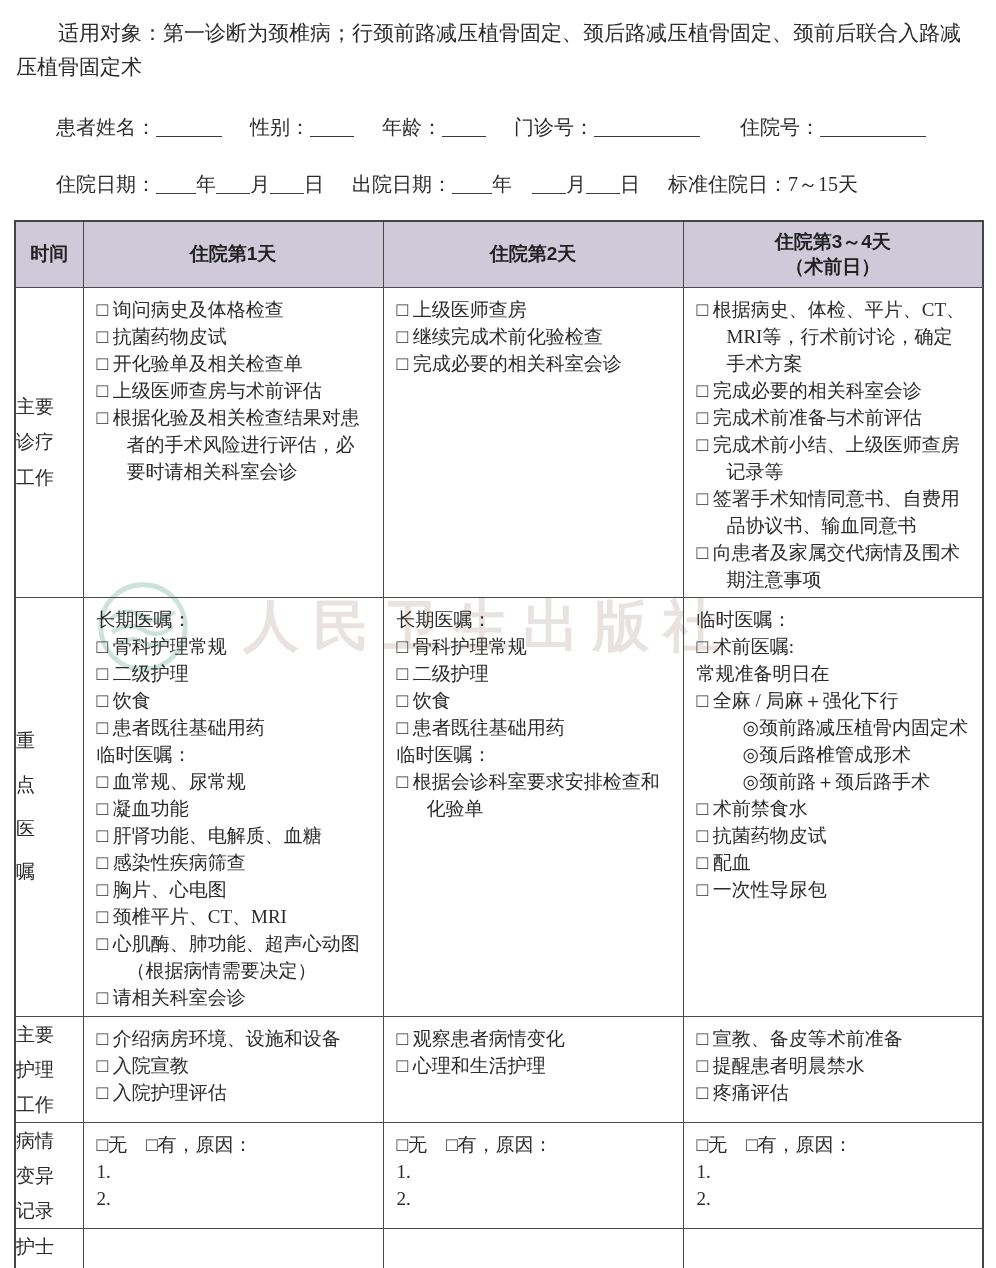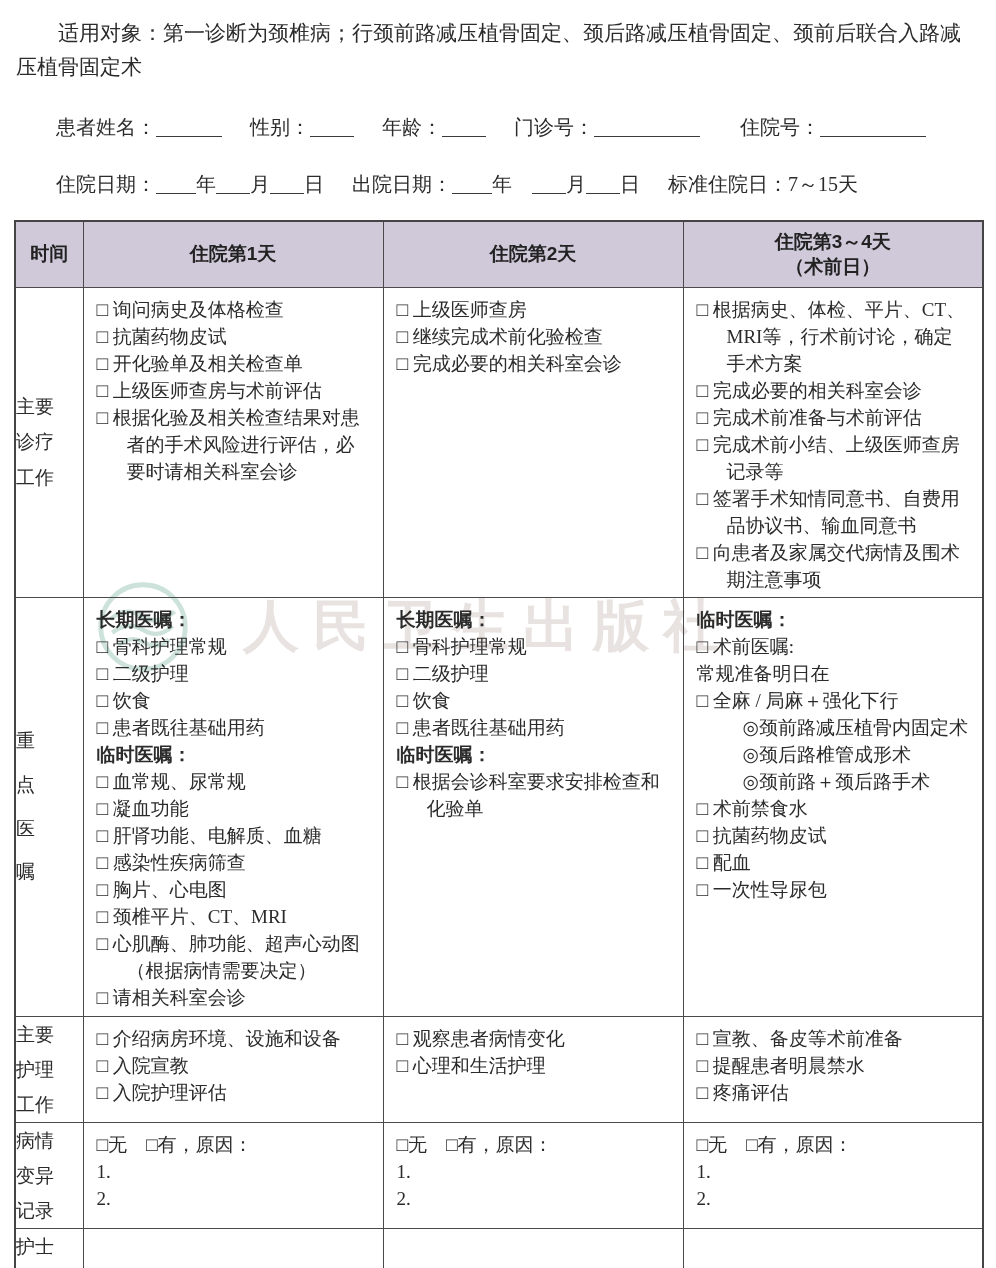--- a/index.html
+++ b/index.html
@@ -68,21 +68,21 @@
   }
   td.rowlabel.vert { line-height: 2.3; }
   tr.r1 td { height: 285px; }
   tr.r2 td { height: 419px; }
   tr.r3 td { height: 97px; }
   tr.r4 td { height: 91px; }
   tr.r5 td { height: 67px; }
 
   .it { margin: 0; }
   .it-check { padding-left: 30px; text-indent: -30px; }
-  .it-head { font-family: "Liberation Sans", "DejaVu Sans", sans-serif; font-weight: bold; }
+  .it-head { font-family: "Liberation Sans", "DejaVu Sans", sans-serif; font-weight: normal; }
   .it-sub { padding-left: 46px; }
   .it-plain { }
 </style>
 </head>
 <body>
 
 <div class="page">
 
   <div class="watermark">
     <svg class="wm-logo" viewBox="0 0 100 100">

